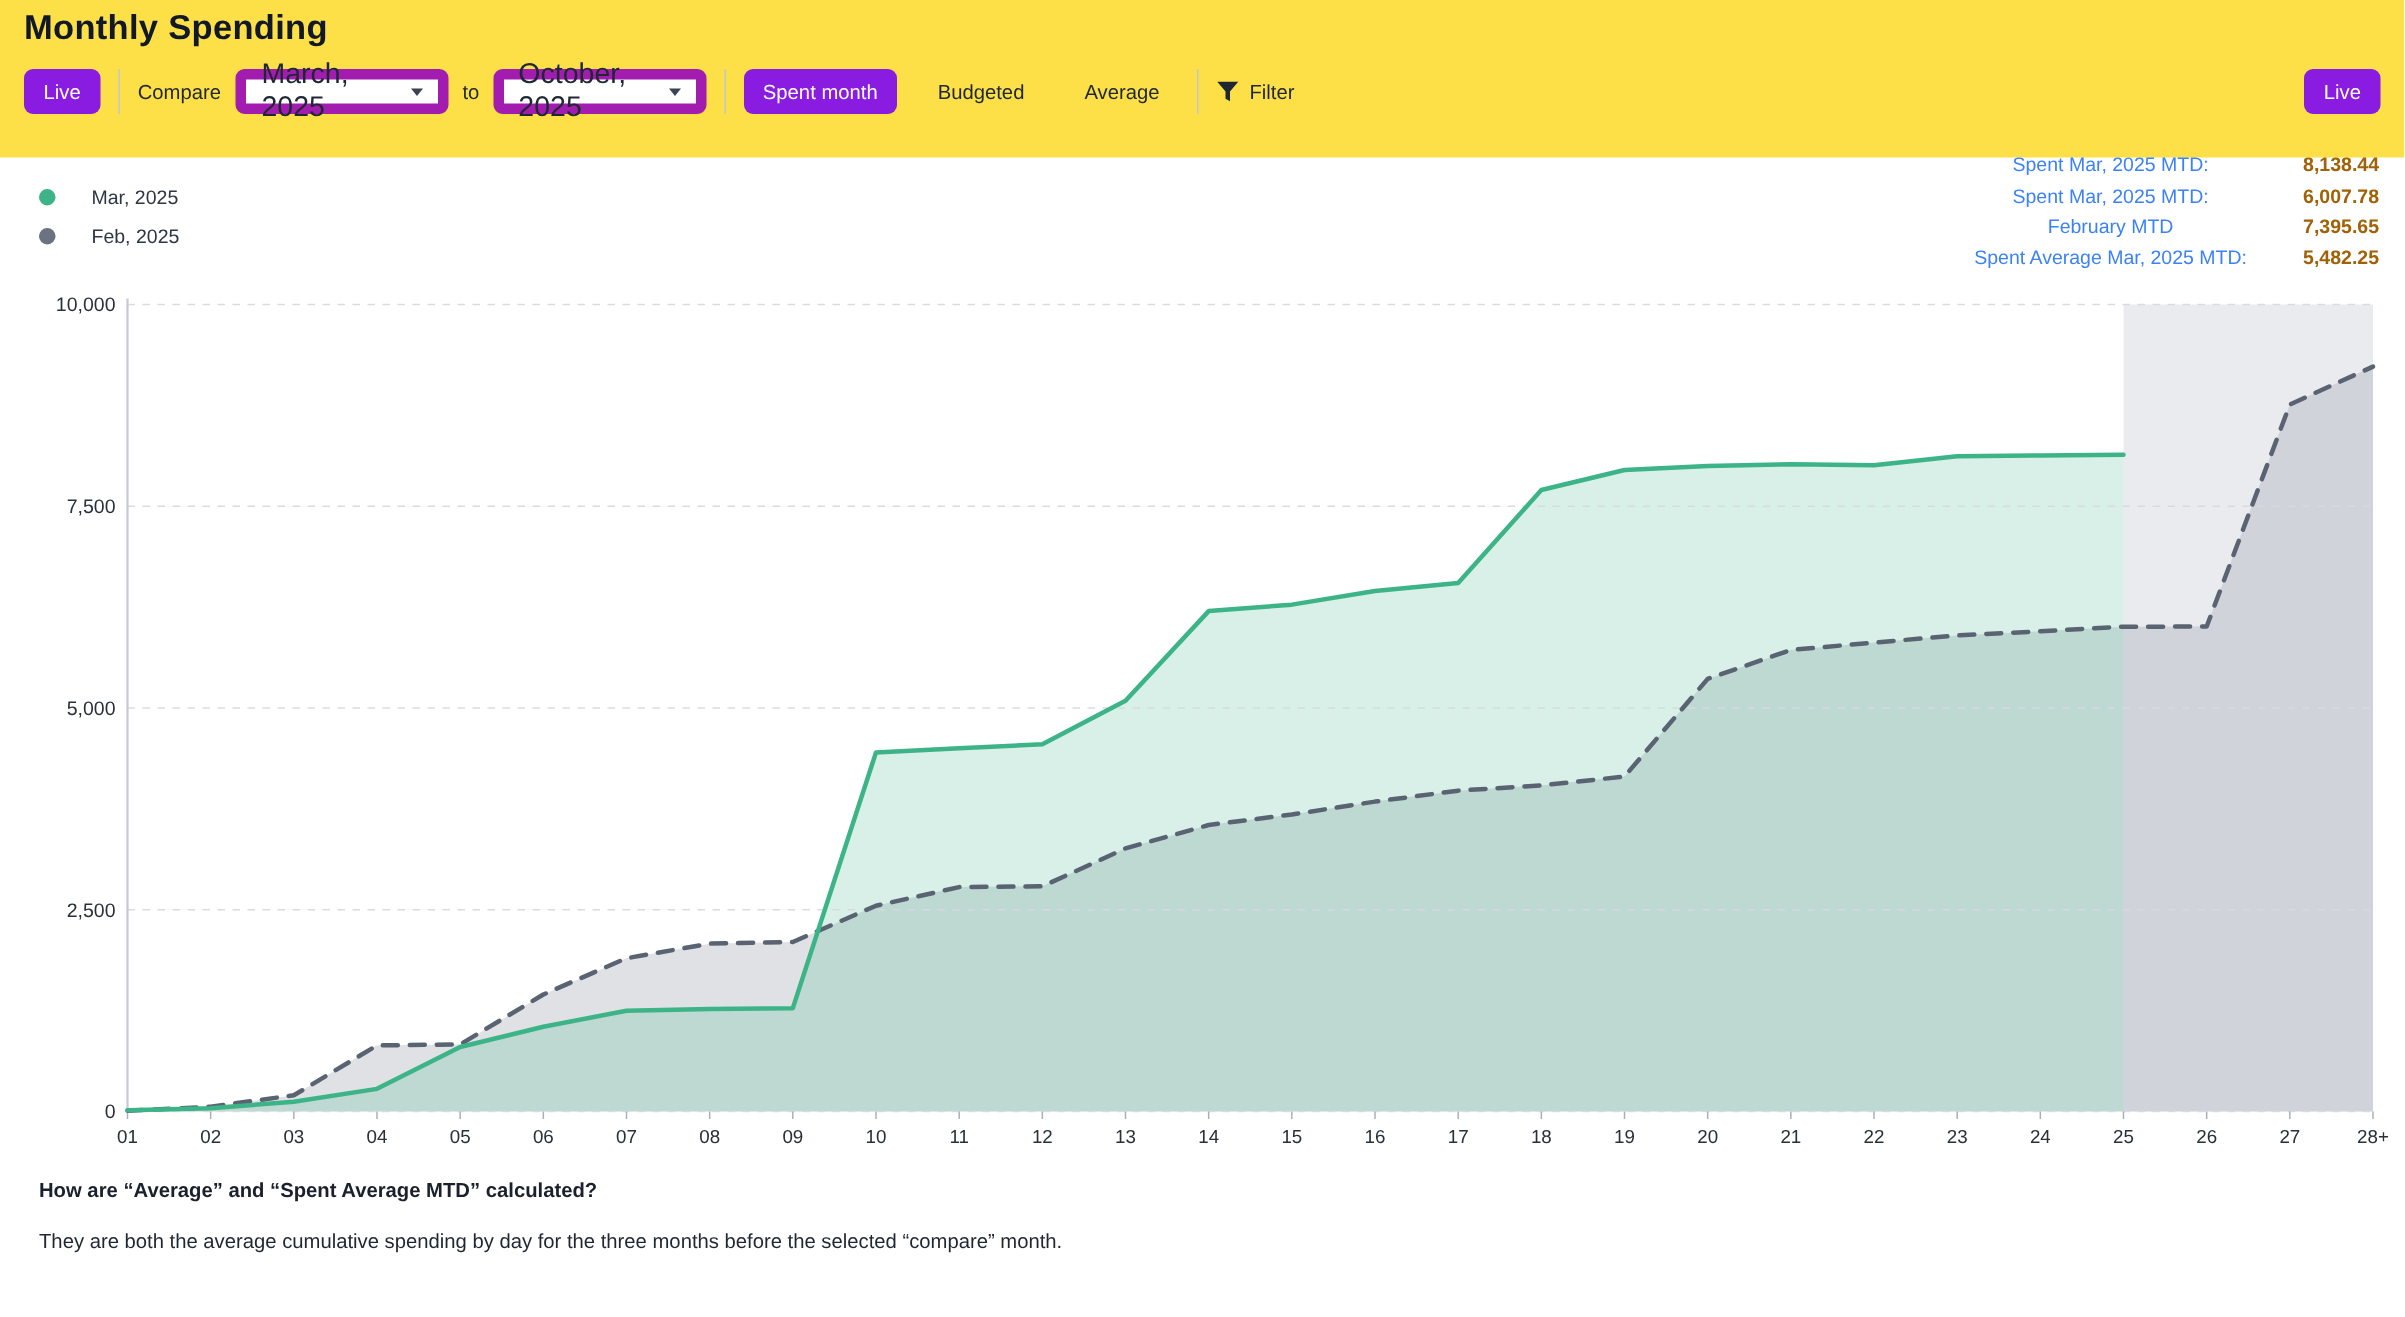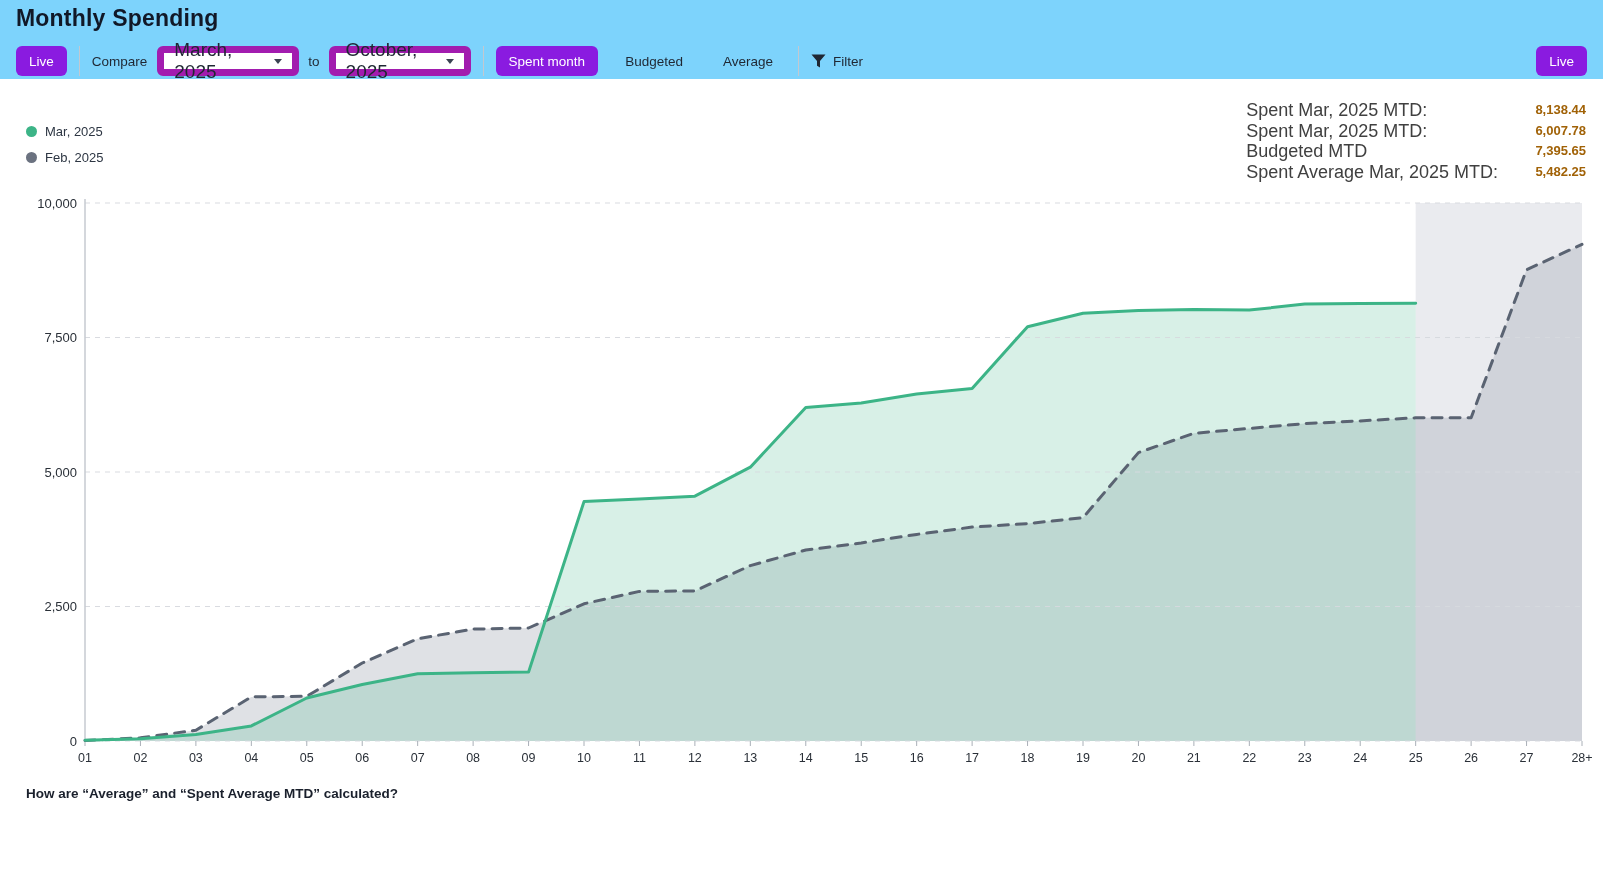--- a/index.html
+++ b/index.html
@@ -1,21 +1,21 @@
 <!DOCTYPE html>
 <html><head>
 <meta charset="utf-8">
 <style>
   * { margin:0; padding:0; box-sizing:border-box; }
   html,body { background:#fff; }
   body { font-family:"Liberation Sans", sans-serif; color:#1f2733; }
   .app { position:relative; width:1603px; height:878px; background:#fff; overflow:hidden; }
 
   
-  .header-band { position:absolute; left:0; top:0; width:1603px; height:79px; background:#7dd3fc; }
+  .header-band { position:absolute; left:0; top:0; width:1603px; height:105px; background:#fde047; }
   .page-title { position:absolute; left:16px; top:5px; font-size:23px; font-weight:700; color:#111827; letter-spacing:.2px; }
 
   .toolbar { position:absolute; left:16px; right:16px; top:46px; height:30px; display:flex; align-items:center; }
   .btn { display:inline-flex; align-items:center; justify-content:center; height:30px; padding:0 13px;
          border:none; border-radius:6px; font-size:13.5px; cursor:pointer; font-family:inherit; }
   .btn-purple { background:#8a1be0; color:#fff; }
   .btn-ghost  { background:transparent; color:#1f2733; }
   .vdivider { width:1px; height:30px; background:#c3c8d0; margin:0 12px; }
   .compare-label { font-size:13.5px; color:#1f2733; margin-right:10px; }
   .select { display:flex; align-items:center; justify-content:space-between; width:142px; height:30px;
@@ -23,27 +23,27 @@
             color:#1f2733; cursor:pointer; }
   .caret { width:0; height:0; border-left:4.5px solid transparent; border-right:4.5px solid transparent;
            border-top:5.5px solid #3a4452; margin-left:6px; }
   .to-label { font-size:13.5px; margin:0 9px; color:#1f2733; }
   .toggle-gap { margin-left:14px; }
   .filter-wrap { display:inline-flex; align-items:center; gap:7px; font-size:13.5px; cursor:pointer; }
   .save-btn { margin-left:auto; }
 
   
   .legend { position:absolute; left:26px; top:118px; }
-  .legend-row { display:flex; align-items:center; gap:8px; height:26px; cursor:pointer; }
+  .legend-row { display:flex; align-items:center; gap:24px; height:26px; cursor:pointer; }
   .legend-dot { width:11px; height:11px; border-radius:50%; background:#999; flex:0 0 auto; }
   .legend-label { font-size:13px; color:#2d3643; }
 
   
   .stats { position:absolute; right:17px; top:102px; display:grid; grid-template-columns:auto 78px; column-gap:10px; row-gap:4.5px; }
-  .stat-label { font-size:18px; color:#404040; text-align:left; line-height:16px; }
+  .stat-label { font-size:13px; color:#3b82f6; text-align:center; line-height:16px; }
   .stat-value { font-size:13px; font-weight:700; color:#a16207; text-align:right; line-height:16px; }
 
   
   .chart-wrap { position:absolute; left:0; top:190px; width:1603px; height:580px; }
   svg text { font-family:"Liberation Sans", sans-serif; }
 
   
   .footer-q { position:absolute; left:26px; top:786px; font-size:13.5px; font-weight:700; color:#1a202c; }
   .footer-a { position:absolute; left:26px; top:820px; font-size:13.5px; color:#1f2733; }
 </style>
@@ -101,21 +101,21 @@
       <span class="legend-dot" style="background: rgb(107, 114, 128);"></span>
       <span class="legend-label">Feb, 2025</span>
     </div>
   </div>
 
   <div class="stats">
     <span class="stat-label">Spent Mar, 2025 MTD:</span>
     <span class="stat-value">8,138.44</span>
     <span class="stat-label">Spent Mar, 2025 MTD:</span>
     <span class="stat-value">6,007.78</span>
-    <span class="stat-label">Budgeted MTD</span>
+    <span class="stat-label">February MTD</span>
     <span class="stat-value">7,395.65</span>
     <span class="stat-label">Spent Average Mar, 2025 MTD:</span>
     <span class="stat-value">5,482.25</span>
   </div>
 
   <div class="chart-wrap">
     <svg width="1603" height="580" viewBox="0 0 1603 580">
         <rect x="1415.6666666666667" y="13" width="166.33333333333326" height="538" fill="rgba(208,211,219,0.45)"></rect>
         <path d="M 85 551 L 85 550.5 L 140.44444444444446 547.8 L 195.88888888888889 540.2 L 251.33333333333334 506.9 L 306.77777777777777 506.3 L 362.22222222222223 473.0 L 417.6666666666667 448.8 L 473.1111111111111 439.1 L 528.5555555555555 438.0 L 584 413.8 L 639.4444444444445 401.4 L 694.8888888888889 400.9 L 750.3333333333334 375.6 L 805.7777777777778 360.0 L 861.2222222222222 353.0 L 916.6666666666666 344.4 L 972.1111111111111 337.1 L 1027.5555555555557 333.6 L 1083 327.7 L 1138.4444444444443 262.6 L 1193.888888888889 243.3 L 1249.3333333333333 238.4 L 1304.7777777777778 233.6 L 1360.2222222222222 230.9 L 1415.6666666666667 227.8 L 1471.111111111111 227.7 L 1526.5555555555557 79.7 L 1582 54.4 L 1582 551 Z" fill="rgba(148,156,170,0.30)" stroke="none"></path>
         <path d="M 85 551 L 85 550.2 L 140.44444444444446 548.8 L 195.88888888888889 544.5 L 251.33333333333334 535.9 L 306.77777777777777 508.0 L 362.22222222222223 494.5 L 417.6666666666667 483.8 L 473.1111111111111 482.7 L 528.5555555555555 482.1 L 584 311.6 L 639.4444444444445 308.9 L 694.8888888888889 306.2 L 750.3333333333334 277.2 L 805.7777777777778 217.4 L 861.2222222222222 213.1 L 916.6666666666666 204.0 L 972.1111111111111 198.6 L 1027.5555555555557 136.7 L 1083 123.3 L 1138.4444444444443 120.6 L 1193.888888888889 119.5 L 1249.3333333333333 120.1 L 1304.7777777777778 114.1 L 1360.2222222222222 113.6 L 1415.6666666666667 113.2 L 1415.6666666666667 551 Z" fill="rgba(61,178,134,0.20)" stroke="none"></path>
@@ -185,14 +185,15 @@
         <line x1="1526.5555555555557" y1="551" x2="1526.5555555555557" y2="556" stroke="#aab0b8" stroke-width="1"></line>
         <text x="1526.5555555555557" y="572" text-anchor="middle" font-size="12.5" fill="#2a3038">27</text>
         <line x1="1582" y1="551" x2="1582" y2="556" stroke="#aab0b8" stroke-width="1"></line>
         <text x="1582" y="572" text-anchor="middle" font-size="12.5" fill="#2a3038">28+</text>
         <path d="M 85 550.5 L 140.44444444444446 547.8 L 195.88888888888889 540.2 L 251.33333333333334 506.9 L 306.77777777777777 506.3 L 362.22222222222223 473.0 L 417.6666666666667 448.8 L 473.1111111111111 439.1 L 528.5555555555555 438.0 L 584 413.8 L 639.4444444444445 401.4 L 694.8888888888889 400.9 L 750.3333333333334 375.6 L 805.7777777777778 360.0 L 861.2222222222222 353.0 L 916.6666666666666 344.4 L 972.1111111111111 337.1 L 1027.5555555555557 333.6 L 1083 327.7 L 1138.4444444444443 262.6 L 1193.888888888889 243.3 L 1249.3333333333333 238.4 L 1304.7777777777778 233.6 L 1360.2222222222222 230.9 L 1415.6666666666667 227.8 L 1471.111111111111 227.7 L 1526.5555555555557 79.7 L 1582 54.4" fill="none" stroke="#5a6372" stroke-width="3" stroke-linejoin="round" stroke-linecap="round" stroke-dasharray="10 8"></path>
         <path d="M 85 550.2 L 140.44444444444446 548.8 L 195.88888888888889 544.5 L 251.33333333333334 535.9 L 306.77777777777777 508.0 L 362.22222222222223 494.5 L 417.6666666666667 483.8 L 473.1111111111111 482.7 L 528.5555555555555 482.1 L 584 311.6 L 639.4444444444445 308.9 L 694.8888888888889 306.2 L 750.3333333333334 277.2 L 805.7777777777778 217.4 L 861.2222222222222 213.1 L 916.6666666666666 204.0 L 972.1111111111111 198.6 L 1027.5555555555557 136.7 L 1083 123.3 L 1138.4444444444443 120.6 L 1193.888888888889 119.5 L 1249.3333333333333 120.1 L 1304.7777777777778 114.1 L 1360.2222222222222 113.6 L 1415.6666666666667 113.2" fill="none" stroke="#3cb487" stroke-width="3" stroke-linejoin="round" stroke-linecap="round"></path>
       </svg>
   </div>
 
   <div class="footer-q">How are “Average” and “Spent Average MTD” calculated?</div>
+  <div class="footer-a">They are both the average cumulative spending by day for the three months before the selected “compare” month.</div>
 
 </div>
 
 </body></html>

